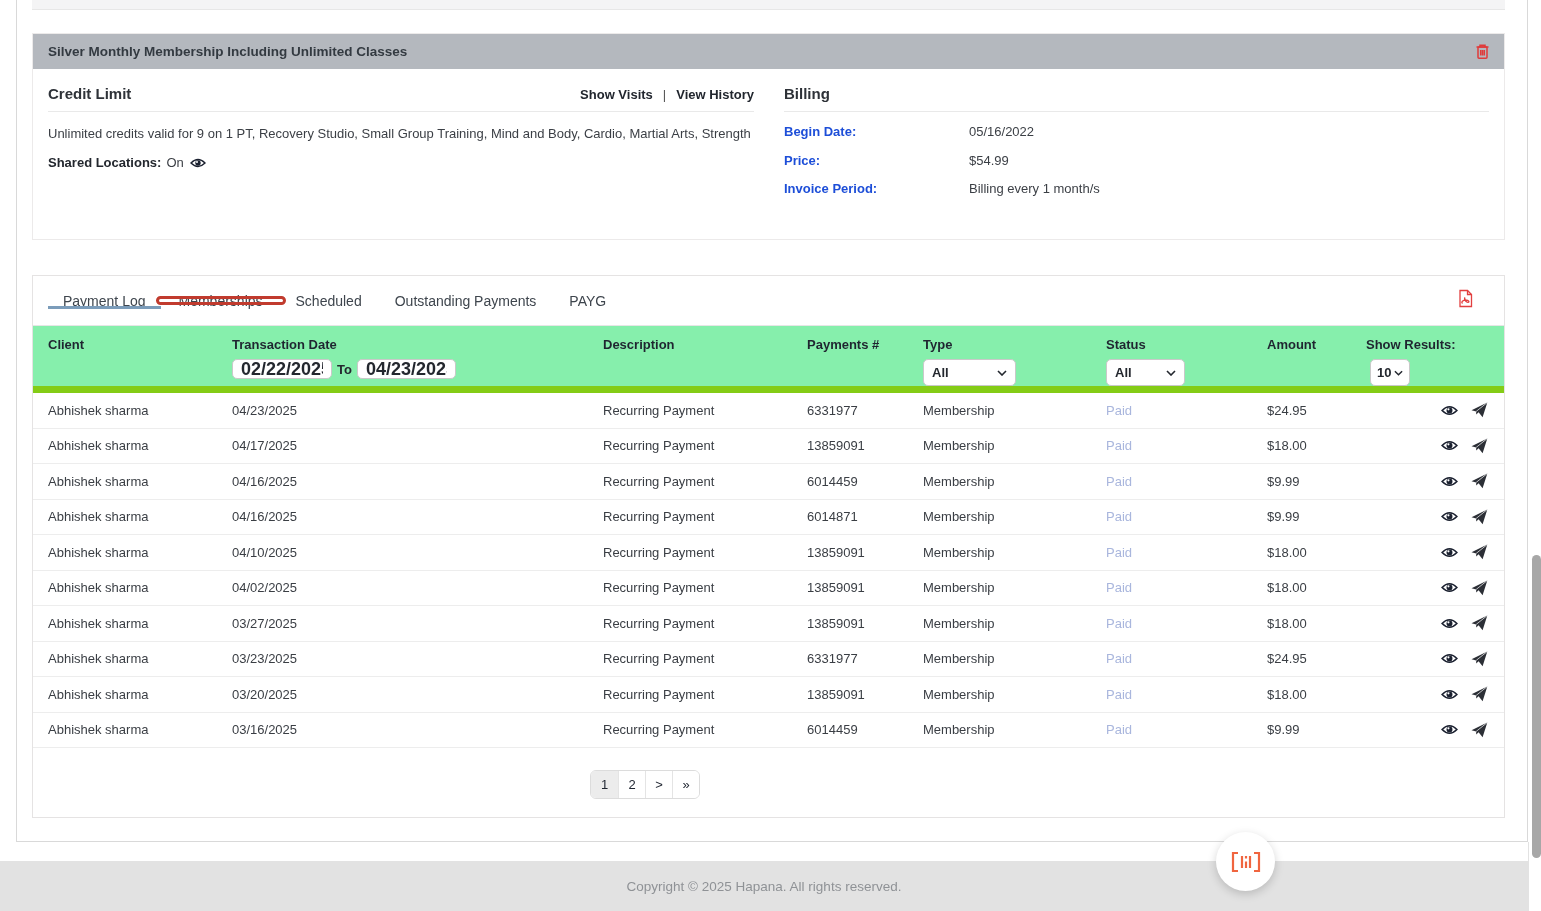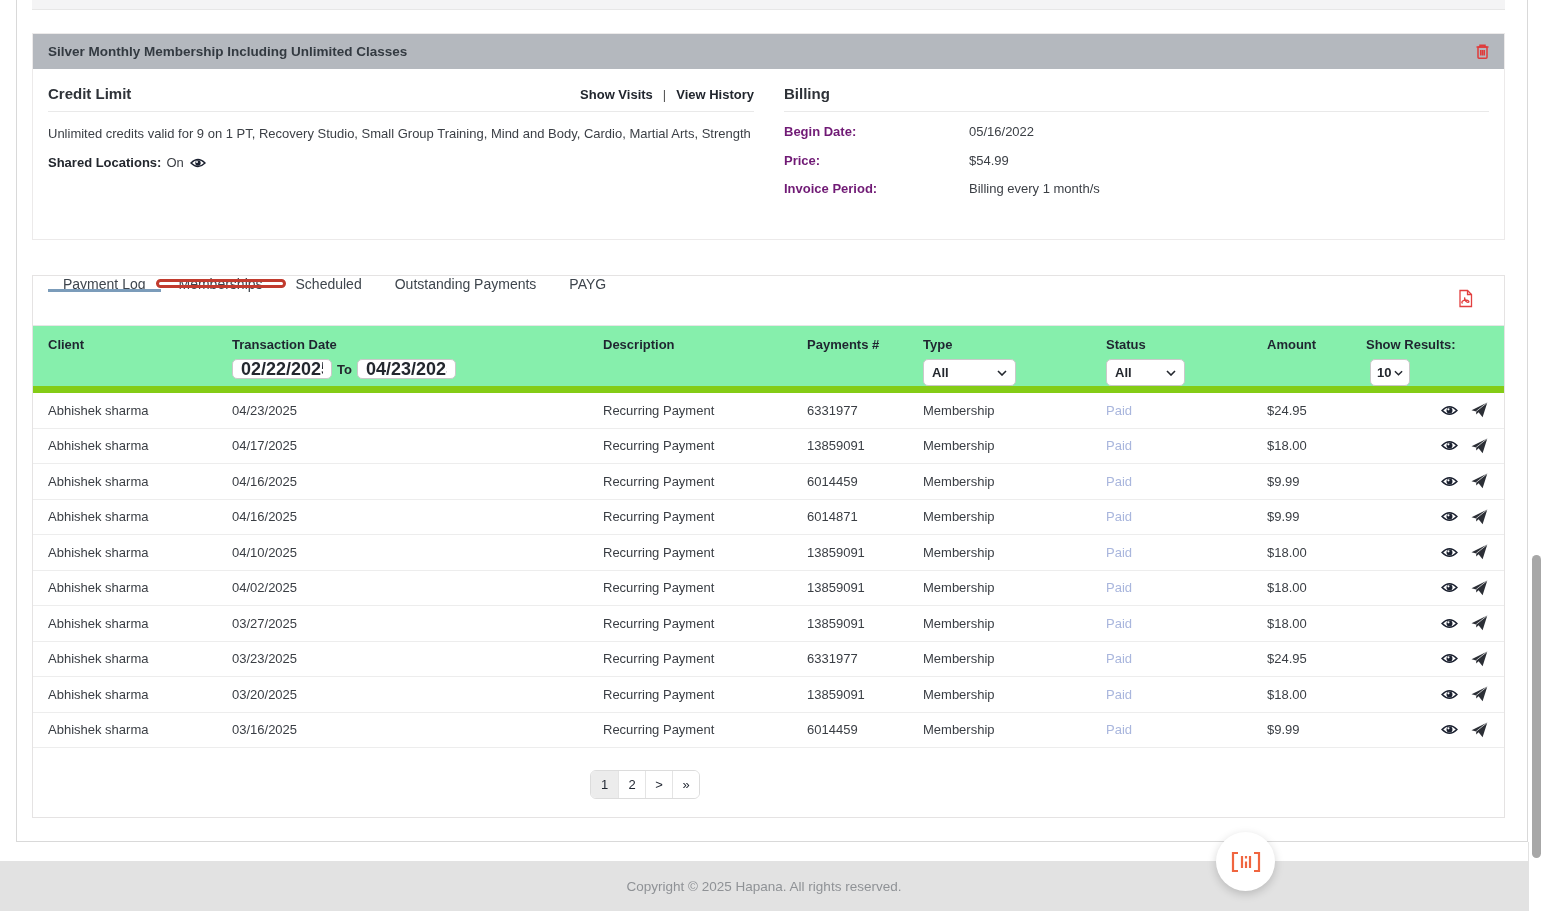--- a/index.html
+++ b/index.html
@@ -29,27 +29,27 @@
   .col-head h3 { font-size:15px; font-weight:bold; color:#2e3238; }
   .head-links { display:flex; align-items:center; font-size:13px; font-weight:bold; color:#21262e; }
   .head-links a { color:#21262e; text-decoration:none; cursor:pointer; }
   .head-links .sep { margin:0 10px; color:#555; font-weight:normal; }
   .credit-desc { margin-top:14px; font-size:13px; color:#3b3f45; }
   .shared { margin-top:14px; font-size:13px; color:#3b3f45; display:flex; align-items:center; }
   .shared b { color:#23272e; margin-right:5px; }
   .shared .eye { margin-left:6px; display:inline-flex; cursor:pointer; }
   .billing-rows { padding-top:5px; }
   .brow { height:28.7px; display:flex; align-items:center; font-size:13px; }
-  .brow .blabel { width:185px; font-weight:bold; color:#701a75; }
+  .brow .blabel { width:185px; font-weight:bold; color:#1d4ed8; }
   .brow .bvalue { color:#3b3f45; }
 
   
   .table-card { position:absolute; left:15px; top:275px; width:1473px; height:543px;
                 background:#fff; border:1px solid #e5e3e3; }
-  .tabs-row { position:relative; display:flex; align-items:flex-start; height:50px;
+  .tabs-row { position:relative; display:flex; align-items:center; height:50px;
               padding-left:15px; border-bottom:1px solid #e6e6e6; background:#fff; }
   .tab { position:relative; display:flex; align-items:center; padding:0 15px; margin-right:3px;
          font-size:14px; color:#3e454d; cursor:pointer; white-space:nowrap; }
   .tab.active::after { content:''; position:absolute; left:0; right:0; bottom:0; height:3px; background:#7b9cba; }
   .tab.annotated::before { content:''; position:absolute; left:-8px; right:-8px; top:3px; bottom:4px;
          border:3px solid #c13b2e; border-radius:12px; pointer-events:none; }
   .pdf { position:absolute; right:30px; top:13px; cursor:pointer; }
 
   .grid { display:grid; grid-template-columns:199px 371px 204px 116px 183px 161px 99px 71px 1fr; }
   .filter-row { height:67px; background:#86efac; border-bottom:7px solid #84cc16; padding-top:11px; }

